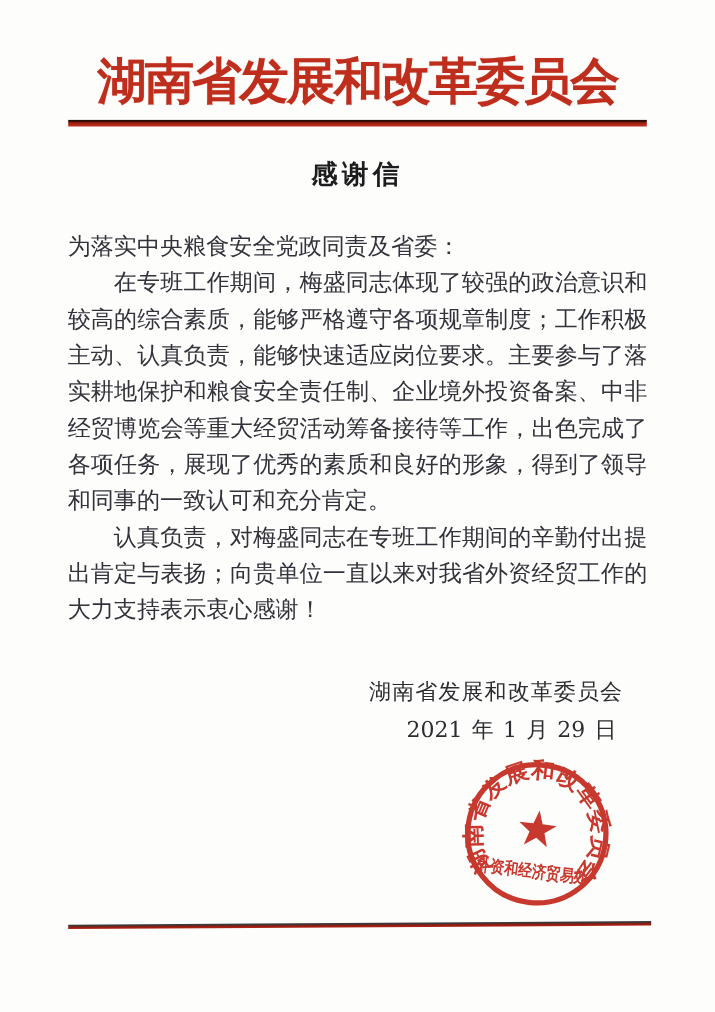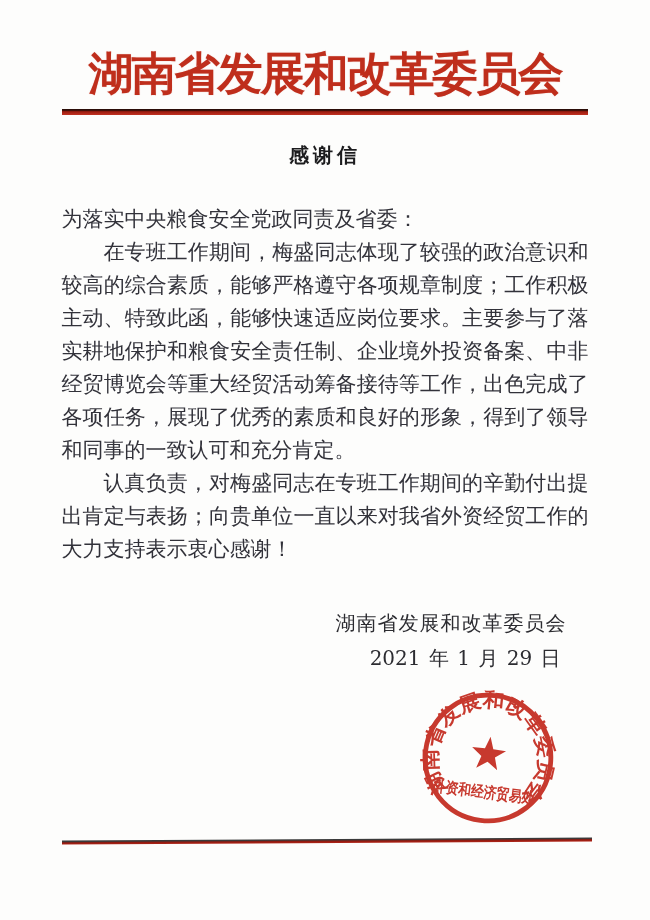--- a/index.html
+++ b/index.html
@@ -28,21 +28,21 @@
     text-shadow:0 0 1px rgba(191,46,28,.4);
   }
   .rule{
     margin:9px auto 0;
     width:526px;height:6px;
     background:linear-gradient(to bottom,#2b0d08 0 20%,#9e1d10 45%,#c13222 100%);
   }
   .doc-title{
     margin:27px 0 0;
     text-align:center;
-    font-size:20px;
+    font-size:24px;
     font-weight:700;
     letter-spacing:4px;
     color:#1c1c1e;
   }
   .body{
     margin:34px auto 0;
     width:527px;
     font-size:21px;
     line-height:33px;
     color:var(--ink);
@@ -84,21 +84,21 @@
 
   <header>
     <h1 class="org-title">湖南省发展和改革委员会</h1>
     <div class="rule"></div>
   </header>
 
   <h2 class="doc-title">感谢信</h2>
 
   <main class="body">
     <p class="salutation">为落实中央粮食安全党政同责及省委：</p>
-    <p class="para">在专班工作期间，梅盛同志体现了较强的政治意识和较高的综合素质，能够严格遵守各项规章制度；工作积极主动、特致此函，能够快速适应岗位要求。主要参与了落实耕地保护和粮食安全责任制、企业境外投资备案、中非经贸博览会等重大经贸活动筹备接待等工作，出色完成了各项任务，展现了优秀的素质和良好的形象，得到了领导和同事的一致认可和充分肯定。</p>
+    <p class="para">在专班工作期间，梅盛同志体现了较强的政治意识和较高的综合素质，能够严格遵守各项规章制度；工作积极主动、认真负责，能够快速适应岗位要求。主要参与了落实耕地保护和粮食安全责任制、企业境外投资备案、中非经贸博览会等重大经贸活动筹备接待等工作，出色完成了各项任务，展现了优秀的素质和良好的形象，得到了领导和同事的一致认可和充分肯定。</p>
     <p class="para">认真负责，对梅盛同志在专班工作期间的辛勤付出提出肯定与表扬；向贵单位一直以来对我省外资经贸工作的大力支持表示衷心感谢！</p>
   </main>
 
   <div class="signature">
     <div class="sig-org">湖南省发展和改革委员会</div>
     <div class="sig-date">2021 年 1 月 29 日</div>
   </div>
 
   <div class="seal">
     <svg viewBox="0 0 200 200" width="138" height="138">

